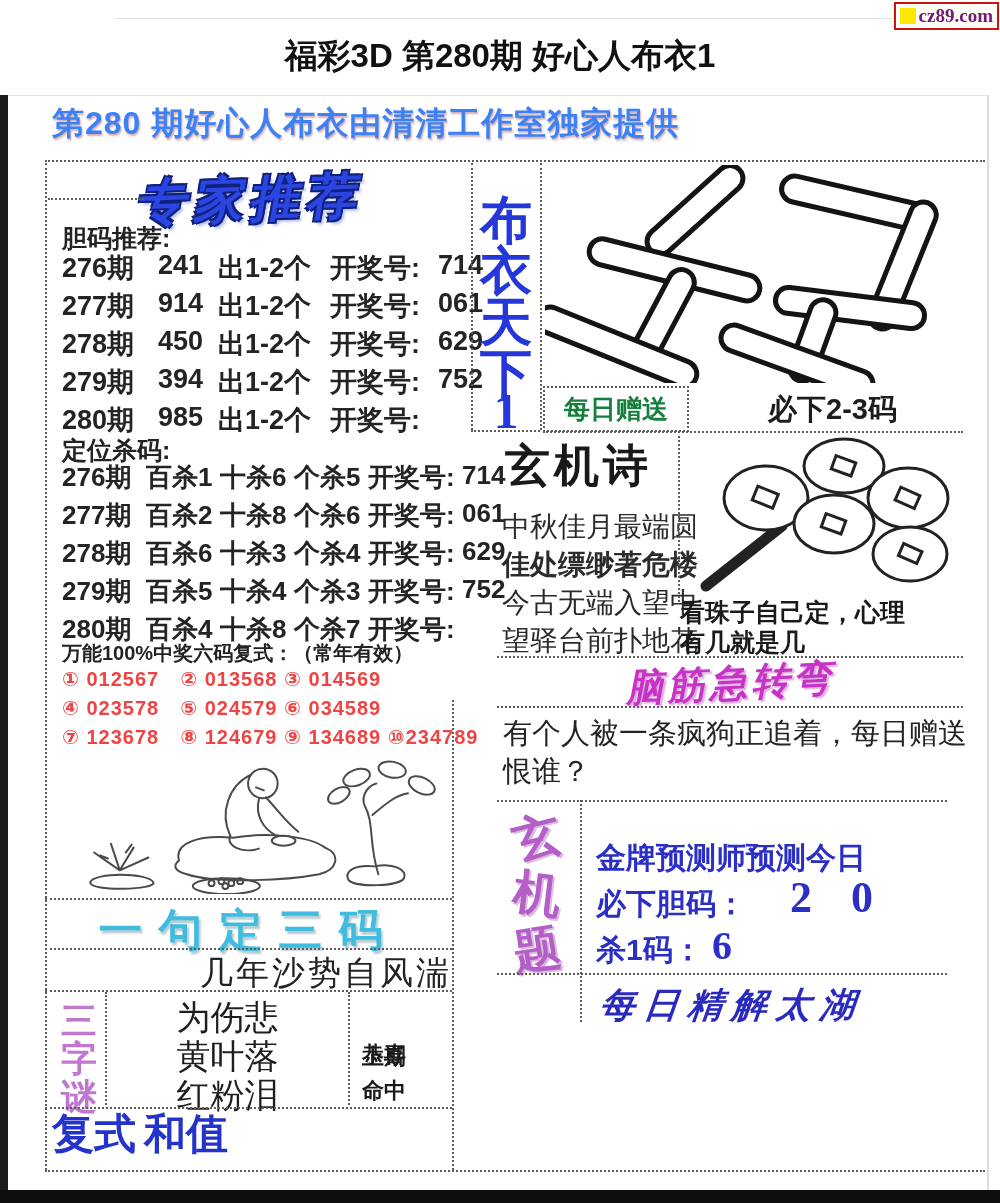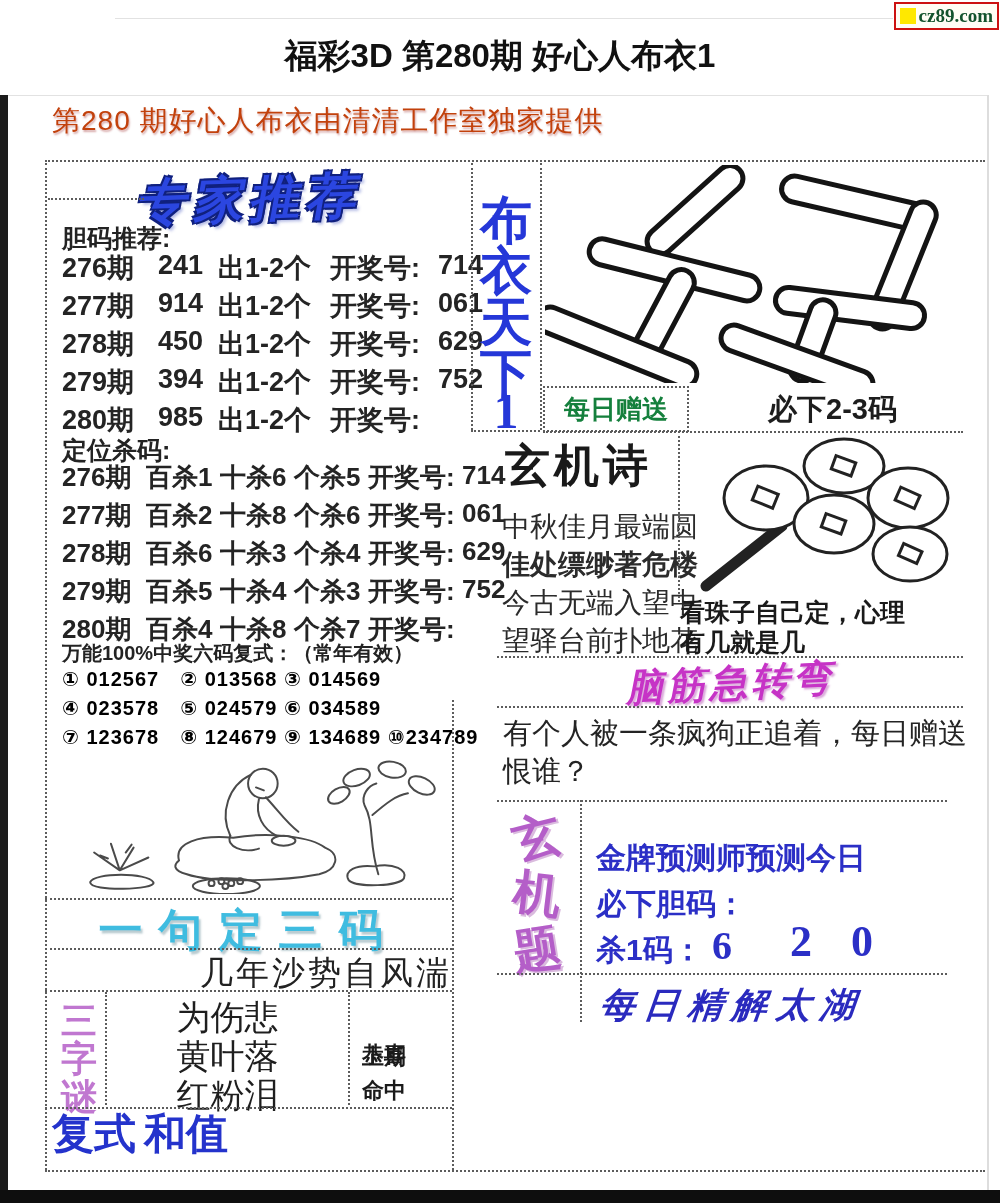--- a/index.html
+++ b/index.html
@@ -7,39 +7,39 @@
        font-family:"Liberation Sans","DejaVu Sans",sans-serif;overflow:hidden;}
   .abs{position:absolute;white-space:nowrap;}
   .dh{position:absolute;height:0;border-top:2px dotted #5c5c5c;}
   .dv{position:absolute;width:0;border-left:2px dotted #5c5c5c;}
   .serif{font-family:"Liberation Serif","DejaVu Serif",serif;}
   
   .page-title{left:0;top:34px;width:1000px;text-align:center;font-size:33px;font-weight:bold;color:#111;}
   .watermark{right:1px;top:2px;height:22px;border:2px solid #cc1111;background:#fffdf5;
              display:flex;align-items:center;padding:1px 4px;gap:3px;}
   .watermark .sq{width:16px;height:16px;background:#ffe800;}
-  .watermark .txt{font-family:"Liberation Serif",serif;font-weight:bold;font-size:19px;color:#14532d;}
+  .watermark .txt{font-family:"Liberation Serif",serif;font-weight:bold;font-size:19px;color:#701a75;}
   .hairline{position:absolute;height:1px;background:#e2e2e2;}
-  .banner{left:52px;top:102px;font-size:28px;font-weight:normal;color:#c2410c;
+  .banner{left:52px;top:102px;font-size:32px;font-weight:bold;color:#3b82f6;
           text-shadow:1px 2px 2px rgba(140,10,10,.35);letter-spacing:1px;}
   
   .bar-left{left:0;top:95px;width:8px;height:1108px;background:#1c1c1c;}
   .bar-bottom{left:0;top:1190px;width:1000px;height:13px;background:#0e0e0e;}
   .edge-right{left:987px;top:95px;width:2px;height:1095px;background:#dddddd;}
   
   .expert-title{left:140px;top:166px;font-size:50px;font-weight:bold;color:#2b46e0;
     letter-spacing:6px;transform:skewX(-12deg) rotate(-2deg);
     text-shadow:2px 2px 0 #10207e,-2px -2px 0 #10207e,2px -2px 0 #10207e,-2px 2px 0 #10207e,4px 4px 3px rgba(40,60,180,.35);}
   .sec-label{font-size:25px;font-weight:bold;color:#232323;}
   .drow{position:absolute;display:flex;gap:10px;font-size:27px;font-weight:bold;color:#242424;}
   .drow .w84{width:86px}.drow .w48{width:50px}.drow .w100{width:102px}.drow .w96{width:98px}
   .srow{position:absolute;display:flex;gap:4px;font-size:26px;font-weight:bold;color:#242424;}
   .srow .p{width:80px}.srow .k{width:70px}.srow .lb{width:90px}
   .fushi-label{font-size:20px;font-weight:bold;color:#232323;}
-  .fushi-line{font-size:20px;font-weight:bold;color:#000000;letter-spacing:1px;}
+  .fushi-line{font-size:20px;font-weight:bold;color:#ef4444;letter-spacing:1px;}
   
   .buyi-char{left:475px;width:62px;text-align:center;font-size:52px;font-weight:bold;color:#2537d8;}
   .buyi-num{left:475px;width:62px;text-align:center;font-size:50px;font-weight:bold;color:#2537d8;font-family:"Liberation Serif",serif;}
   .gift-box{left:543px;top:386px;width:142px;height:42px;border:2px dotted #5c5c5c;
             display:flex;align-items:center;justify-content:center;font-size:26px;font-weight:bold;color:#15803d;}
   .mustdown{left:768px;top:390px;font-size:29px;font-weight:bold;color:#1d1d1d;}
   
   .poem-title{left:505px;top:436px;font-size:45px;font-weight:bold;color:#191919;letter-spacing:4px;}
   .poem-line{left:502px;font-size:28px;color:#2b2b2b;}
   .coin-cap{left:680px;font-size:25px;font-weight:bold;color:#1a1a1a;}
@@ -287,17 +287,17 @@
 <div class="abs brain-q serif" style="top:714px;">有个人被一条疯狗正追着，每日赠送</div>
 <div class="abs brain-q serif" style="top:752px;">恨谁？</div>
 
 <div class="dh" style="left:497px;top:800px;width:450px;"></div>
 <div class="abs myst-char" style="top:806px;transform:rotate(-14deg);">玄</div>
 <div class="abs myst-char" style="top:862px;transform:rotate(7deg);">机</div>
 <div class="abs myst-char" style="top:918px;transform:rotate(-9deg);">题</div>
 <div class="dv" style="left:580px;top:800px;height:222px;"></div>
 <div class="abs myst-blue" style="left:596px;top:838px;font-size:30px;">金牌预测师预测今日</div>
 <div class="abs myst-blue" style="left:596px;top:884px;font-size:30px;">必下胆码：</div>
-<div class="abs myst-blue serif" style="left:790px;top:872px;font-size:44px;letter-spacing:14px;margin-top:44px;">2 0</div>
+<div class="abs myst-blue serif" style="left:790px;top:872px;font-size:44px;letter-spacing:14px;">2 0</div>
 <div class="abs myst-blue" style="left:596px;top:930px;font-size:30px;">杀1码：</div>
 <div class="abs myst-blue serif" style="left:712px;top:922px;font-size:40px;">6</div>
 <div class="dh" style="left:497px;top:973px;width:450px;"></div>
 <div class="abs myst-footer">每日精解太湖</div>
 
 </body></html>

